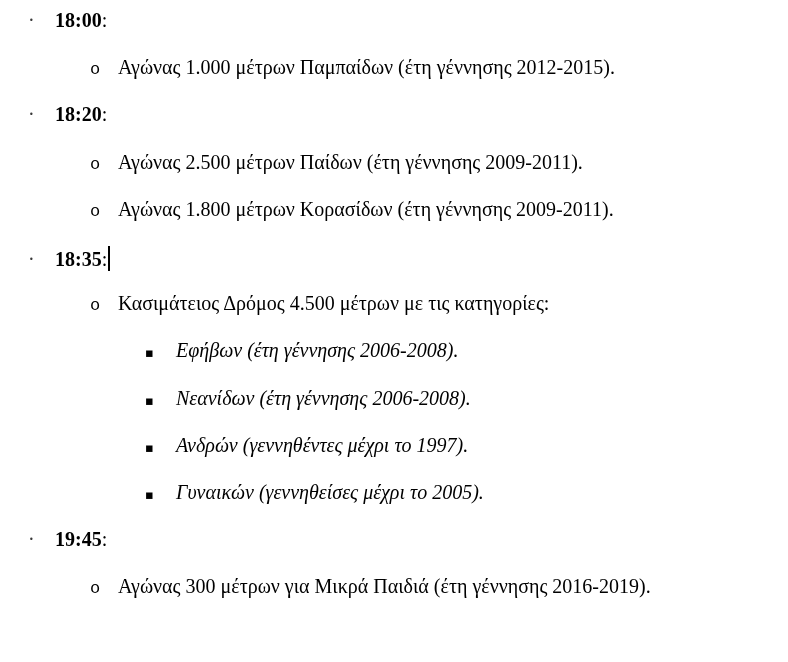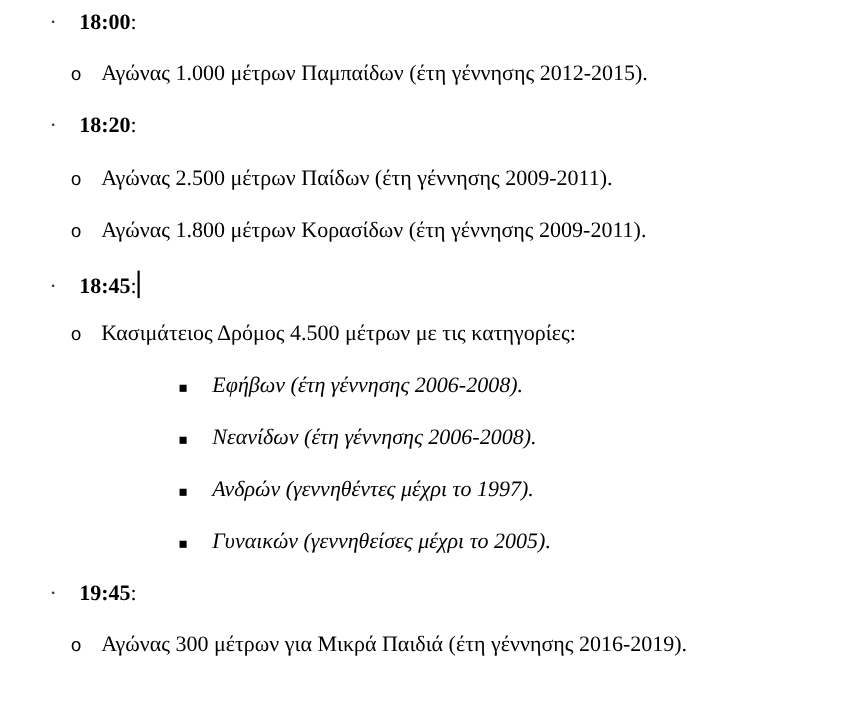--- a/index.html
+++ b/index.html
@@ -17,36 +17,35 @@
   }
   #doc {
     padding-top: 10px;
     width: 788px;
     height: 652px;
   }
   .row {
     height: 47.2px;
     line-height: 21px;
     white-space: nowrap;
-    margin-left: 17px;
   }
   .lvl1 {
     padding-left: 55px;
     font-weight: bold;
   }
   .lvl1 .marker {
     display: inline-block;
     width: 27px;
     margin-left: -27px;
     font-weight: normal;
     font-size: 20px;
     color: #3a3a3a;
   }
   .lvl2 {
-    padding-left: 75px;
+    padding-left: 118px;
   }
   .lvl2 .marker {
     display: inline-block;
     width: 28px;
     margin-left: -28px;
     font-family: "Liberation Mono", "DejaVu Sans Mono", monospace;
     font-size: 17px;
   }
   .lvl3 {
     padding-left: 176px;
@@ -73,21 +72,21 @@
 </style>
 </head>
 <body>
 
 <div id="doc">
     <div class="row lvl1"><span class="marker">·</span><b>18:00</b><span class="colon">:</span></div>
     <div class="row lvl2"><span class="marker">o</span><span>Αγώνας 1.000 μέτρων Παμπαίδων (έτη γέννησης 2012-2015).</span></div>
     <div class="row lvl1"><span class="marker">·</span><b>18:20</b><span class="colon">:</span></div>
     <div class="row lvl2"><span class="marker">o</span><span>Αγώνας 2.500 μέτρων Παίδων (έτη γέννησης 2009-2011).</span></div>
     <div class="row lvl2"><span class="marker">o</span><span>Αγώνας 1.800 μέτρων Κορασίδων (έτη γέννησης 2009-2011).</span></div>
-    <div class="row lvl1"><span class="marker">·</span><b>18:45</b><span class="colon">:</span><span class="caret"></span></div>
+    <div class="row lvl1"><span class="marker">·</span><b>18:35</b><span class="colon">:</span><span class="caret"></span></div>
     <div class="row lvl2"><span class="marker">o</span><span>Κασιμάτειος Δρόμος 4.500 μέτρων με τις κατηγορίες:</span></div>
     <div class="row lvl3"><span class="marker">▪</span><span>Εφήβων (έτη γέννησης 2006-2008).</span></div>
     <div class="row lvl3"><span class="marker">▪</span><span>Νεανίδων (έτη γέννησης 2006-2008).</span></div>
     <div class="row lvl3"><span class="marker">▪</span><span>Ανδρών (γεννηθέντες μέχρι το 1997).</span></div>
     <div class="row lvl3"><span class="marker">▪</span><span>Γυναικών (γεννηθείσες μέχρι το 2005).</span></div>
     <div class="row lvl1"><span class="marker">·</span><b>19:45</b><span class="colon">:</span></div>
     <div class="row lvl2"><span class="marker">o</span><span>Αγώνας 300 μέτρων για Μικρά Παιδιά (έτη γέννησης 2016-2019).</span></div>
   </div>
 
 </body></html>

